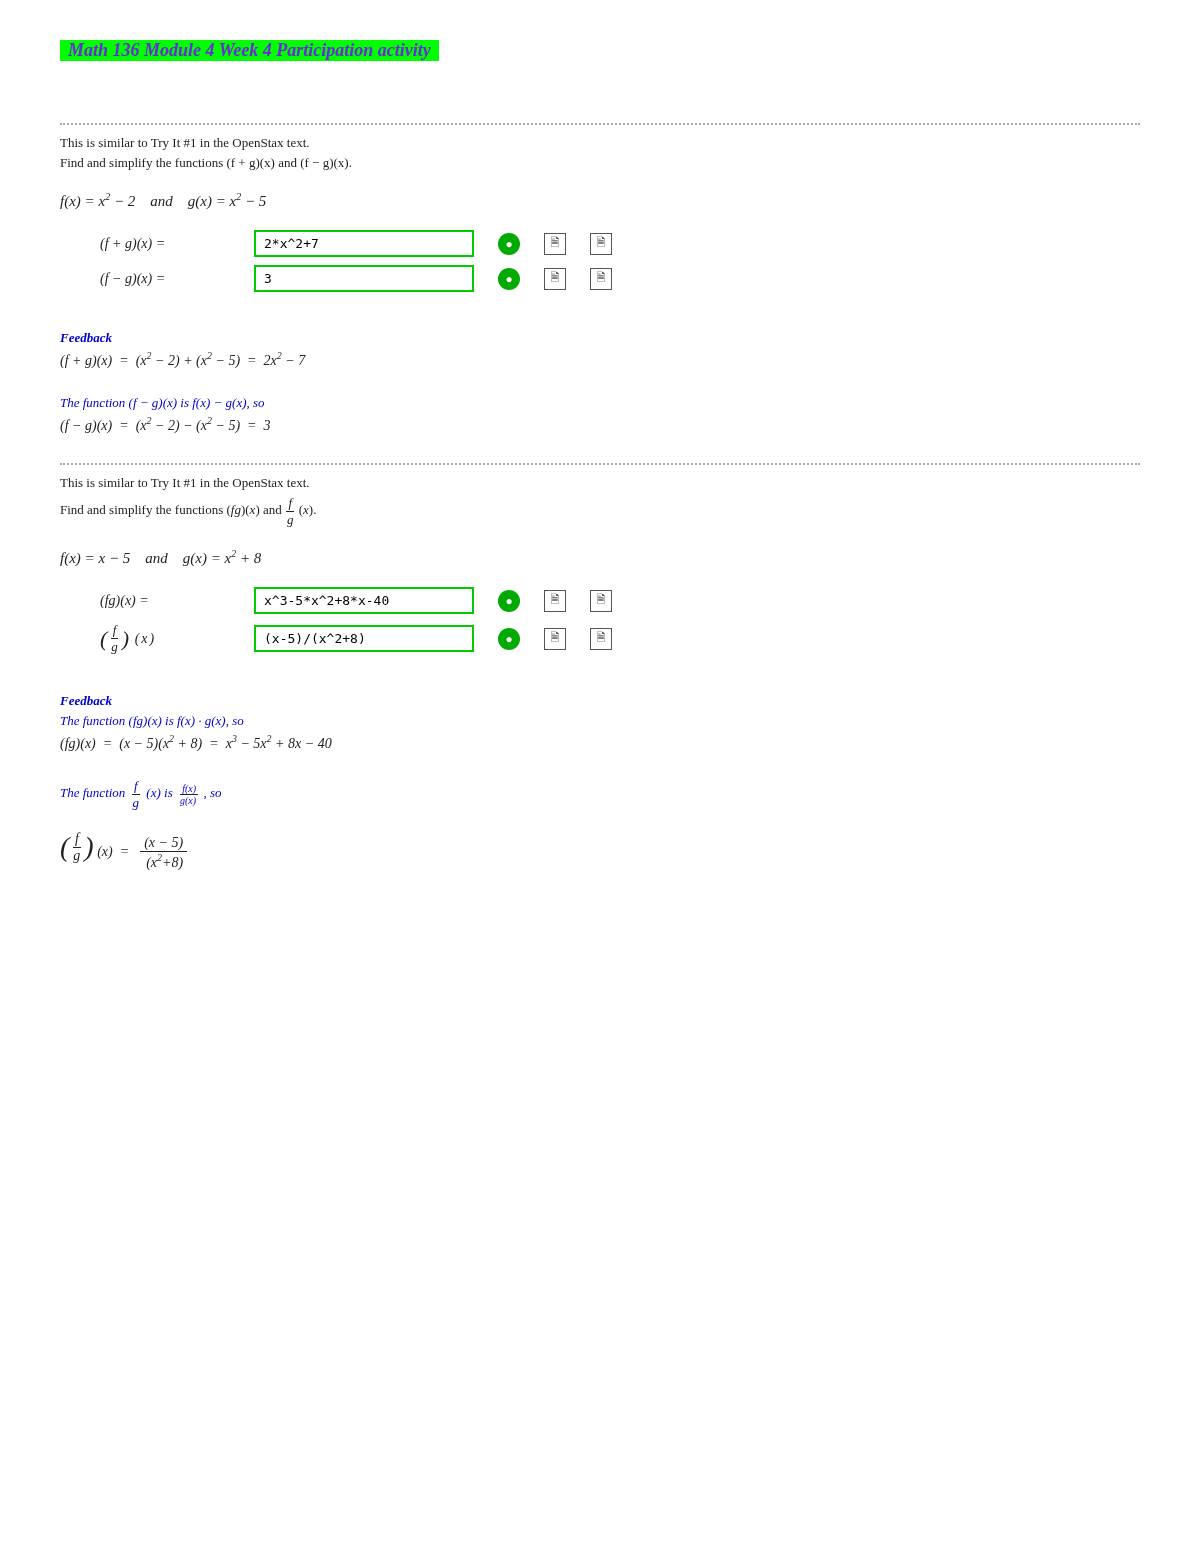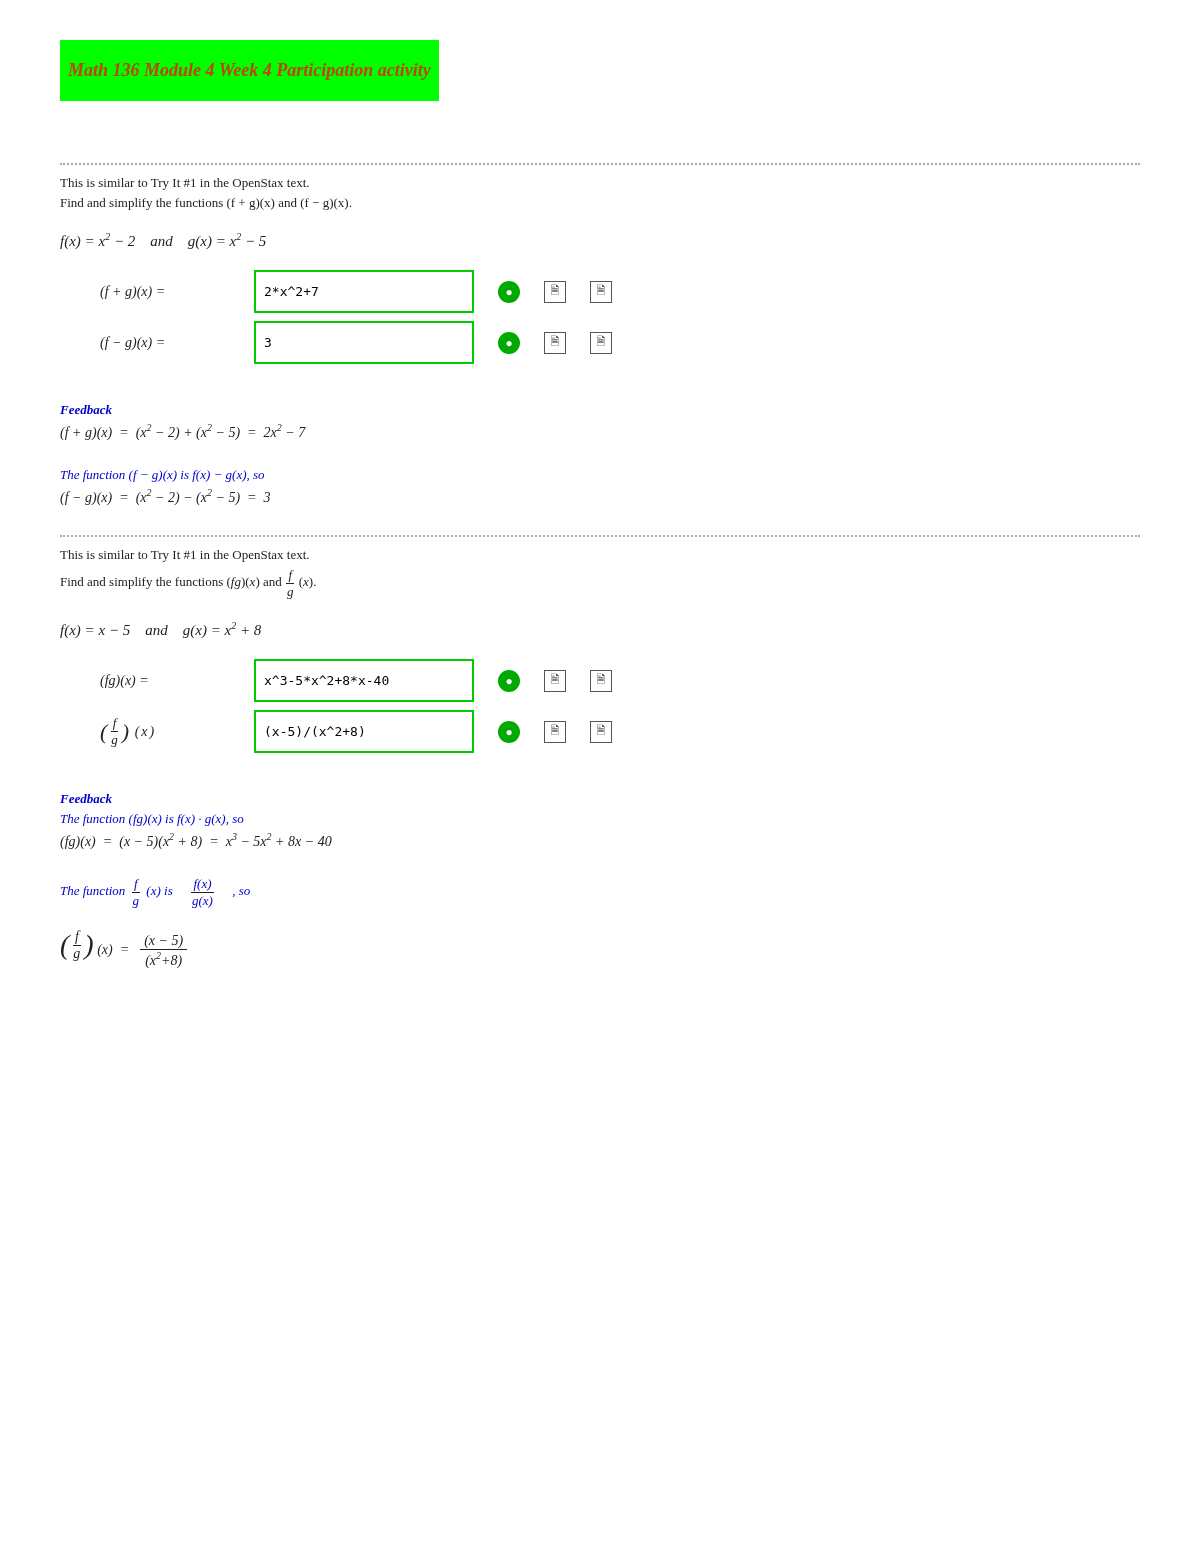--- a/index.html
+++ b/index.html
@@ -6,24 +6,24 @@
     body {
       background: #fff;
       font-family: Georgia, 'Times New Roman', serif;
       font-size: 14px;
       color: #222;
       padding: 40px 60px;
       max-width: 1200px;
     }
     .page-title {
       background: #00ff00;
-      color: #c2410c;
+      color: #6d28d9;
       font-size: 18px;
       font-weight: bold;
-      padding: 20px 8px;
+      padding: 0 8px;
       display: inline-block;
       margin-bottom: 30px;
       font-style: italic;
       text-align: right;
     }
     .section {
       border-top: 2px dotted #aaa;
       padding-top: 10px;
       margin-bottom: 30px;
     }
@@ -51,21 +51,21 @@
       gap: 24px;
       font-style: italic;
       font-size: 14px;
     }
     .input-label {
       min-width: 130px;
       font-style: italic;
     }
     .math-input {
       border: 2px solid #00cc00;
-      padding: 12px 8px;
+      padding: 4px 8px;
       font-size: 13px;
       width: 220px;
       outline: none;
       font-family: monospace;
     }
     .btn-check {
       background: #00aa00;
       border: none;
       border-radius: 50%;
       width: 22px;
@@ -221,38 +221,38 @@
 
   <div class="spacer"></div>
 
   <div class="feedback-text">
     The function
     <span style="display:inline-flex; flex-direction:column; align-items:center; vertical-align:middle; font-size:13px; margin:0 2px;">
       <span style="border-bottom:1px solid #222; padding:0 2px;"><i>f</i></span>
       <span style="padding:0 2px;"><i>g</i></span>
     </span>
     (<i>x</i>) is
-    <span style="display:inline-flex; flex-direction:column; align-items:center; vertical-align:middle; font-size:13px; margin:0 14px;">
+    <span style="display:inline-flex; flex-direction:column; align-items:flex-end; vertical-align:middle; font-size:10px; margin:0 2px;">
       <span style="border-bottom:1px solid #222; padding:0 2px;"><i>f</i>(<i>x</i>)</span>
       <span style="padding:0 2px;"><i>g</i>(<i>x</i>)</span>
     </span>
     , so
   </div>
 
   <div class="feedback-math" style="margin-top:8px;">
     <span style="display:inline-flex; align-items:center; gap:2px;">
       <span style="font-size:28px; line-height:1;">(</span>
       <span style="display:inline-flex; flex-direction:column; align-items:center; font-style:italic; font-size:14px;">
         <span style="border-bottom:1px solid #222; padding:0 2px;"><i>f</i></span>
         <span style="padding:0 2px;"><i>g</i></span>
       </span>
       <span style="font-size:28px; line-height:1;">)</span>
     </span>
     (<i>x</i>) &nbsp;=&nbsp;
-    <span style="display:inline-flex; flex-direction:column; align-items:center; vertical-align:middle; font-size:14px; margin:16px 4px;">
+    <span style="display:inline-flex; flex-direction:column; align-items:flex-end; vertical-align:middle; font-size:14px; margin:16px 4px;">
       <span style="border-bottom:1px solid #222; padding:0 4px;"><i>(x − 5)</i></span>
       <span style="padding:0 4px;">(<i>x</i><sup>2</sup>+8)</span>
     </span>
   </div>
 </div>
 
 
 
 
 </body></html>

